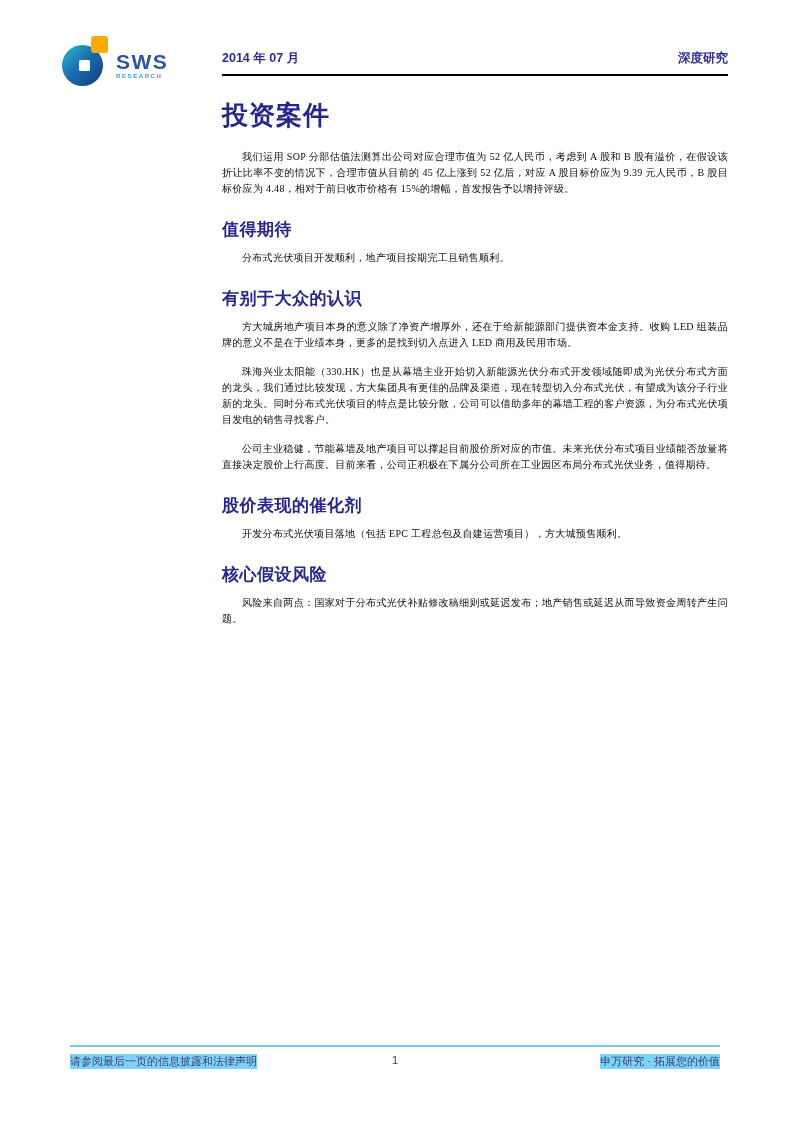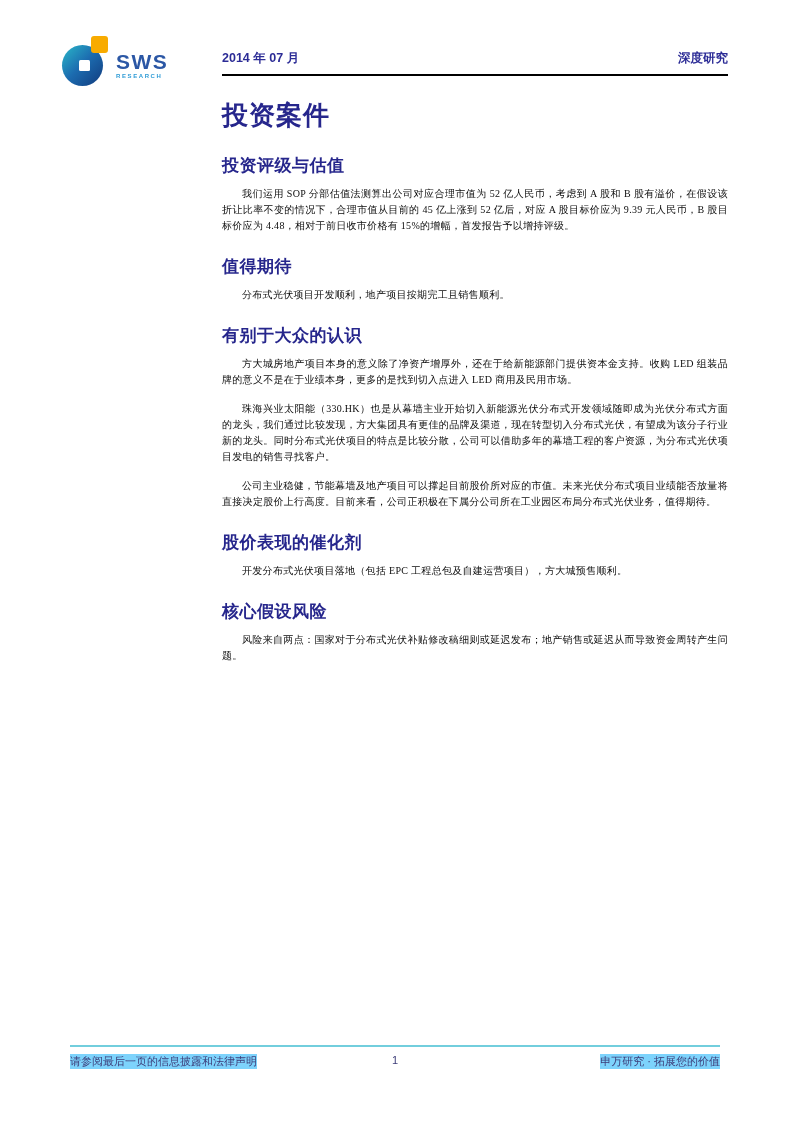--- a/index.html
+++ b/index.html
@@ -112,21 +112,20 @@
   </div>
 
   <div class="header-band">
     <span class="header-date">2014 年 07 月</span>
     <span class="header-type">深度研究</span>
   </div>
 
   <div class="content">
     <h1 class="doc-title">投资案件</h1>
 
-    <h2 class="sec-heading">投资评级与估值</h2>
     <p>我们运用 SOP 分部估值法测算出公司对应合理市值为 52 亿人民币，考虑到 A 股和 B 股有溢价，在假设该折让比率不变的情况下，合理市值从目前的 45 亿上涨到 52 亿后，对应 A 股目标价应为 9.39 元人民币，B 股目标价应为 4.48，相对于前日收市价格有 15%的增幅，首发报告予以增持评级。</p>
 
     <h2 class="sec-heading">值得期待</h2>
     <p>分布式光伏项目开发顺利，地产项目按期完工且销售顺利。</p>
 
     <h2 class="sec-heading">有别于大众的认识</h2>
     <p>方大城房地产项目本身的意义除了净资产增厚外，还在于给新能源部门提供资本金支持。收购 LED 组装品牌的意义不是在于业绩本身，更多的是找到切入点进入 LED 商用及民用市场。</p>
     <p>珠海兴业太阳能（330.HK）也是从幕墙主业开始切入新能源光伏分布式开发领域随即成为光伏分布式方面的龙头，我们通过比较发现，方大集团具有更佳的品牌及渠道，现在转型切入分布式光伏，有望成为该分子行业新的龙头。同时分布式光伏项目的特点是比较分散，公司可以借助多年的幕墙工程的客户资源，为分布式光伏项目发电的销售寻找客户。</p>
     <p>公司主业稳健，节能幕墙及地产项目可以撑起目前股价所对应的市值。未来光伏分布式项目业绩能否放量将直接决定股价上行高度。目前来看，公司正积极在下属分公司所在工业园区布局分布式光伏业务，值得期待。</p>
 

